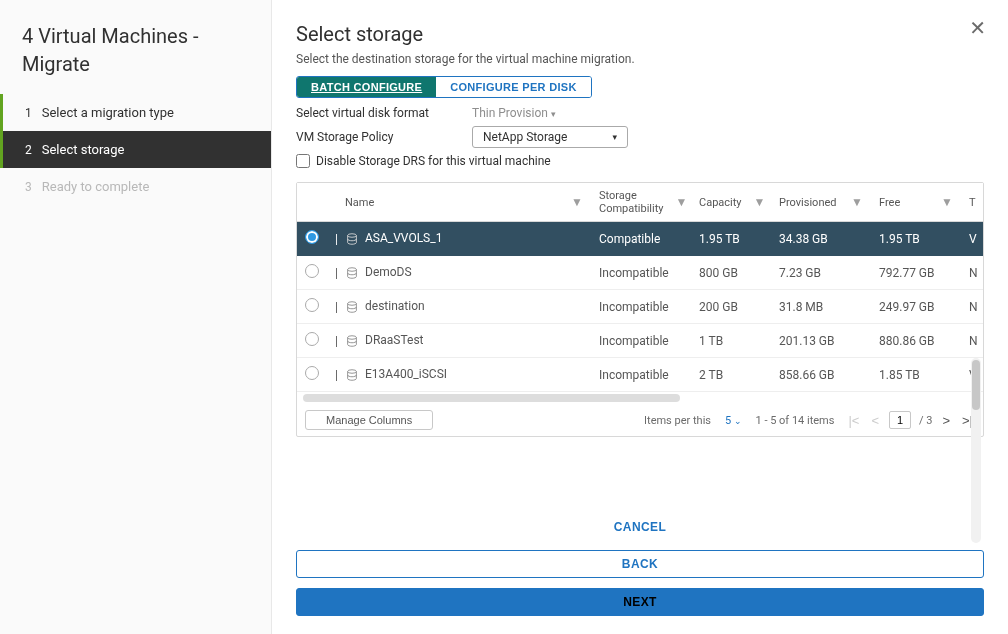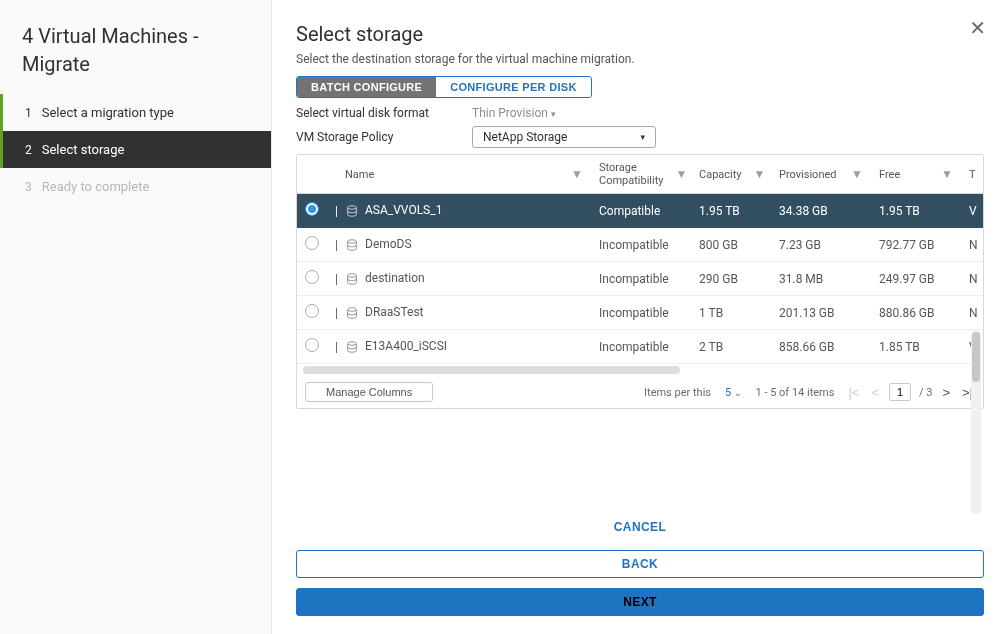--- a/index.html
+++ b/index.html
@@ -88,42 +88,43 @@
       padding: 4px 14px;
       font-size: 11px;
       font-weight: 600;
       background: #fff;
       color: #1f74c1;
       border: none;
       cursor: pointer;
       letter-spacing: 0.3px;
     }
     .config-tab.active {
-      background: #737373;
+      background: #0f766e;
       color: #fff;
+      text-decoration: underline;
     }
     .form-row {
       display: flex;
       align-items: center;
       margin-bottom: 6px;
       font-size: 12px;
     }
     .form-label { width: 176px; color: #313131; }
     .form-value-text { color: #8e8e8e; }
     .policy-dropdown {
       border: 1px solid #aaa;
       border-radius: 3px;
       padding: 3px 10px;
       font-size: 12px;
       color: #313131;
       display: inline-flex;
       align-items: center;
       gap: 4px;
       cursor: pointer;
-      width: 184px;
+      width: 156px;
       justify-content: space-between;
     }
     .checkbox-row {
       display: flex;
       align-items: center;
       gap: 6px;
       font-size: 12px;
       margin-bottom: 14px;
     }
     .checkbox-row input { width: 14px; height: 14px; }
@@ -312,20 +313,24 @@
       <span>Thin Provision</span>
       <span class="chev">▾</span>
     </span>
   </div>
   <div class="form-row">
     <span class="form-label">VM Storage Policy</span>
     <span class="policy-dropdown">
       <span>NetApp Storage</span>
       <span class="chev">▾</span>
     </span>
+  </div>
+  <div class="checkbox-row">
+    <input type="checkbox" style="">
+    <span>Disable Storage DRS for this virtual machine</span>
   </div>
 
   <div class="table-wrap" style="position:relative">
     <table class="table">
       <colgroup>
         <col style="width:30px">
           <col style="width:10px">
           <col>
           <col style="width:100px">
           <col style="width:80px">
@@ -407,21 +412,21 @@
             <td class="radio-col"><span class="radio-circle"></span></td>
             <td class="sep-col">|</td>
             <td><span class="ds-icon">
                 <svg viewBox="0 0 16 16" fill="none" stroke="currentColor" stroke-width="1">
                   <ellipse cx="8" cy="4" rx="5" ry="2"></ellipse>
                   <path d="M3 4v8c0 1.1 2.24 2 5 2s5-.9 5-2V4"></path>
                   <path d="M3 8c0 1.1 2.24 2 5 2s5-.9 5-2"></path>
                 </svg>
               </span><span>destination</span></td>
             <td>Incompatible</td>
-            <td>290 GB</td>
+            <td>200 GB</td>
             <td>31.8 MB</td>
             <td>249.97 GB</td>
             <td>N</td>
           </tr>
           <tr>
             <td class="radio-col"><span class="radio-circle"></span></td>
             <td class="sep-col">|</td>
             <td><span class="ds-icon">
                 <svg viewBox="0 0 16 16" fill="none" stroke="currentColor" stroke-width="1">
                   <ellipse cx="8" cy="4" rx="5" ry="2"></ellipse>

